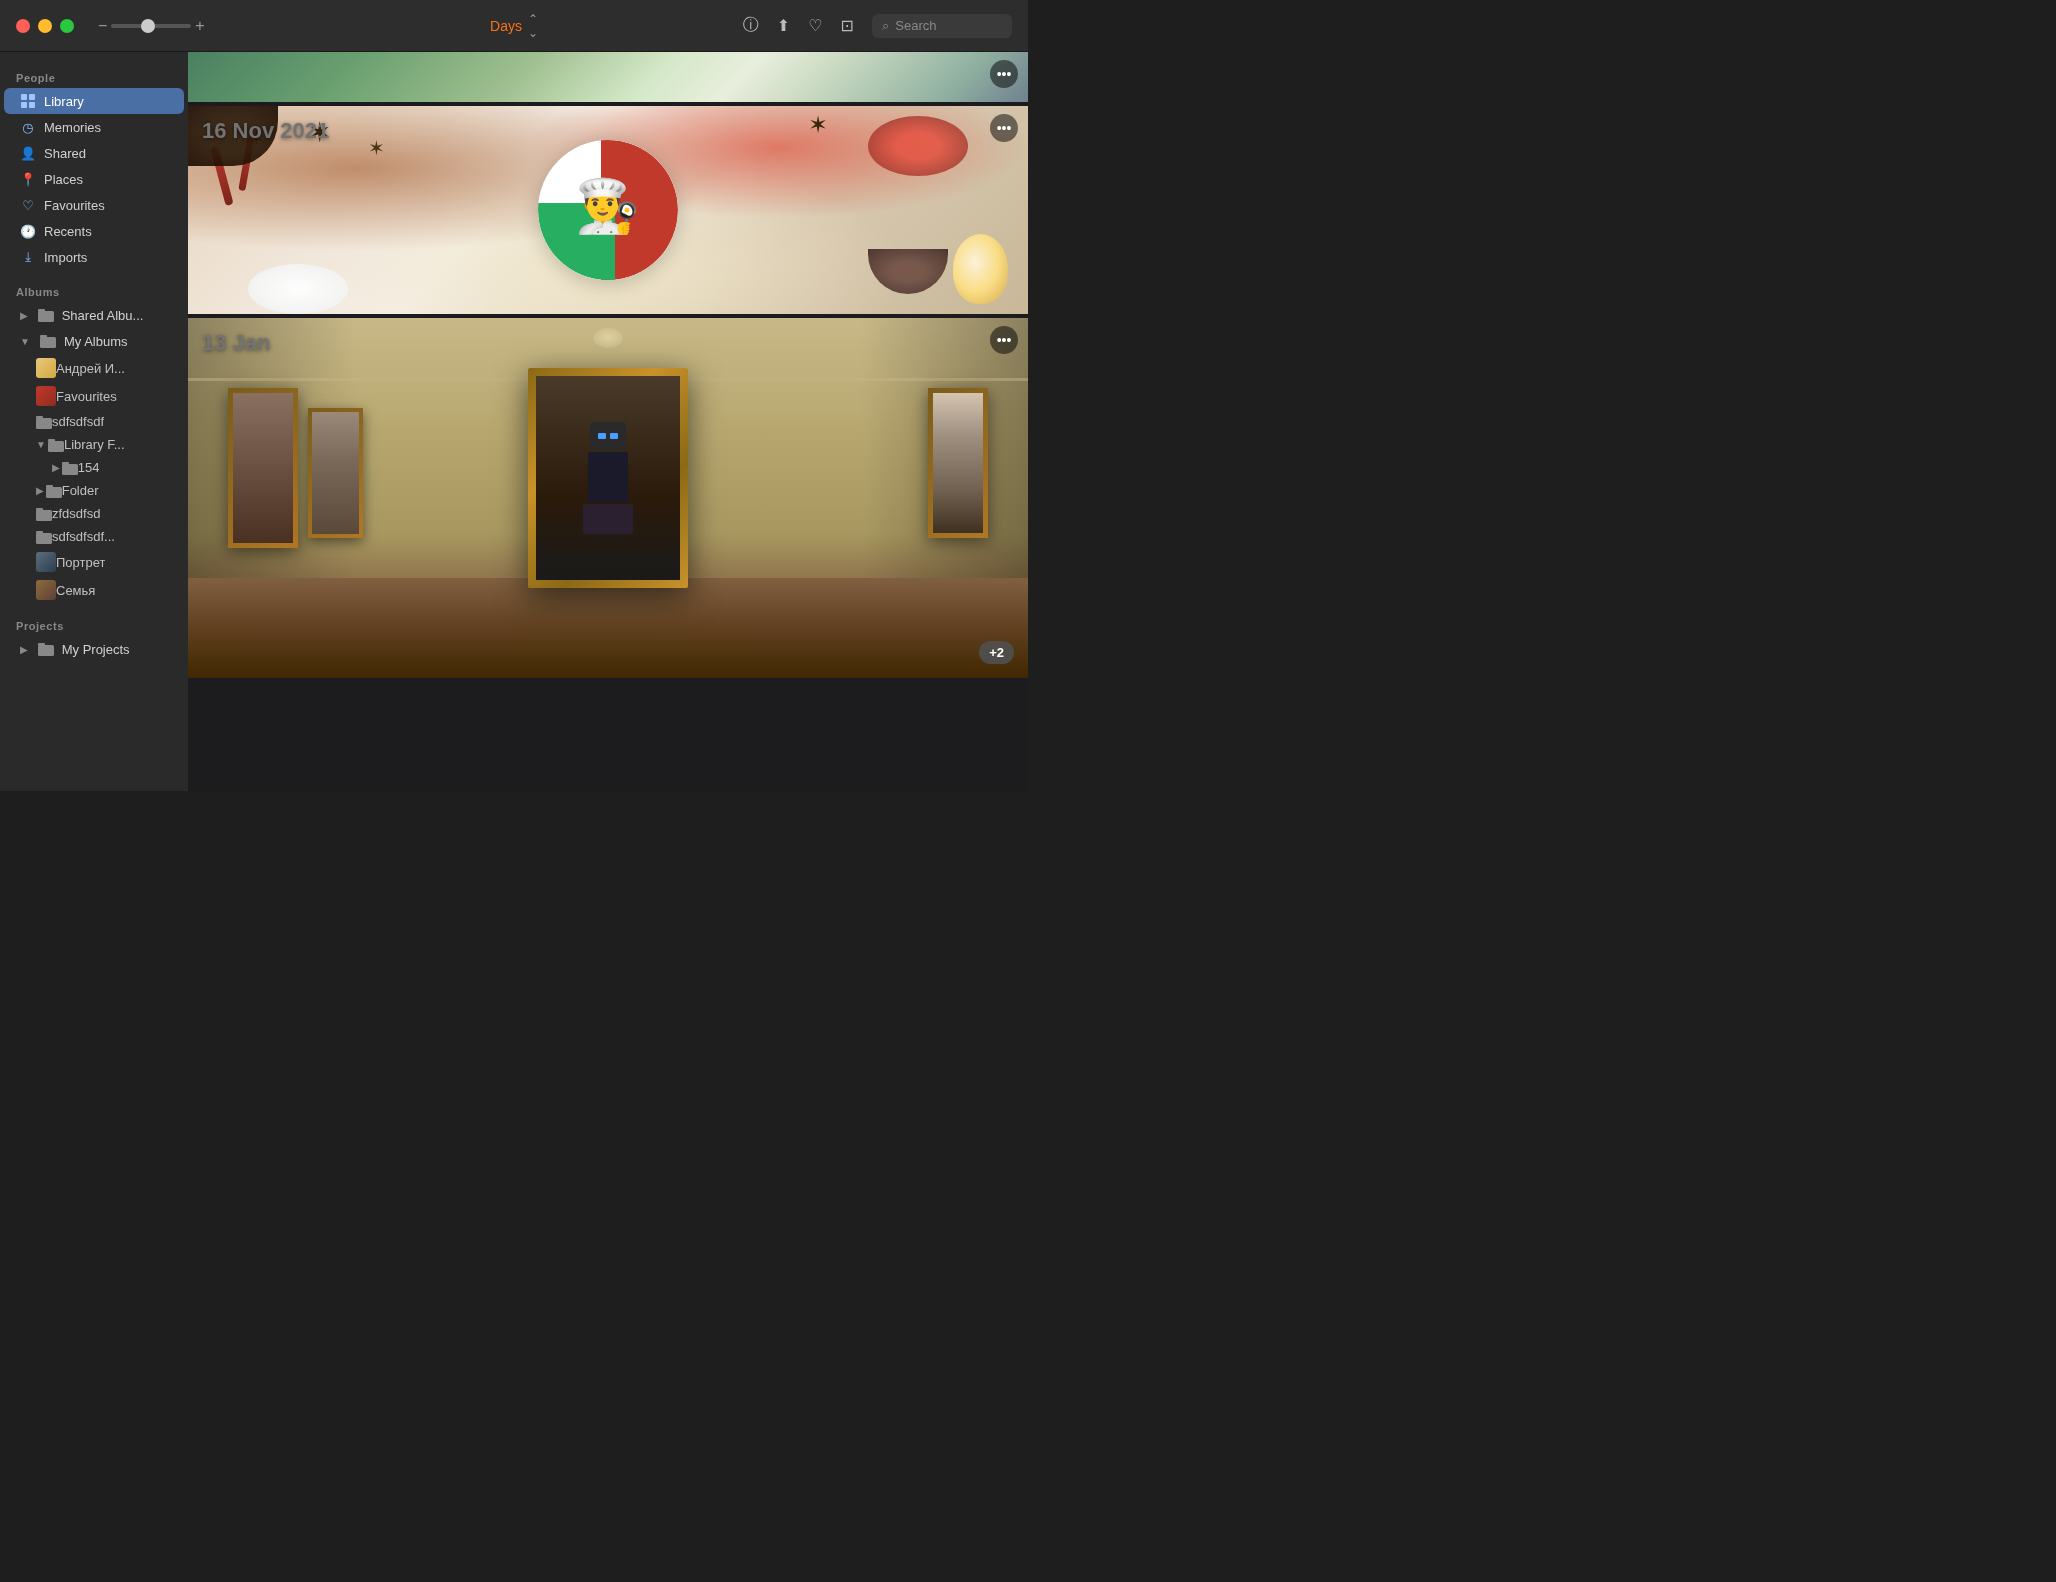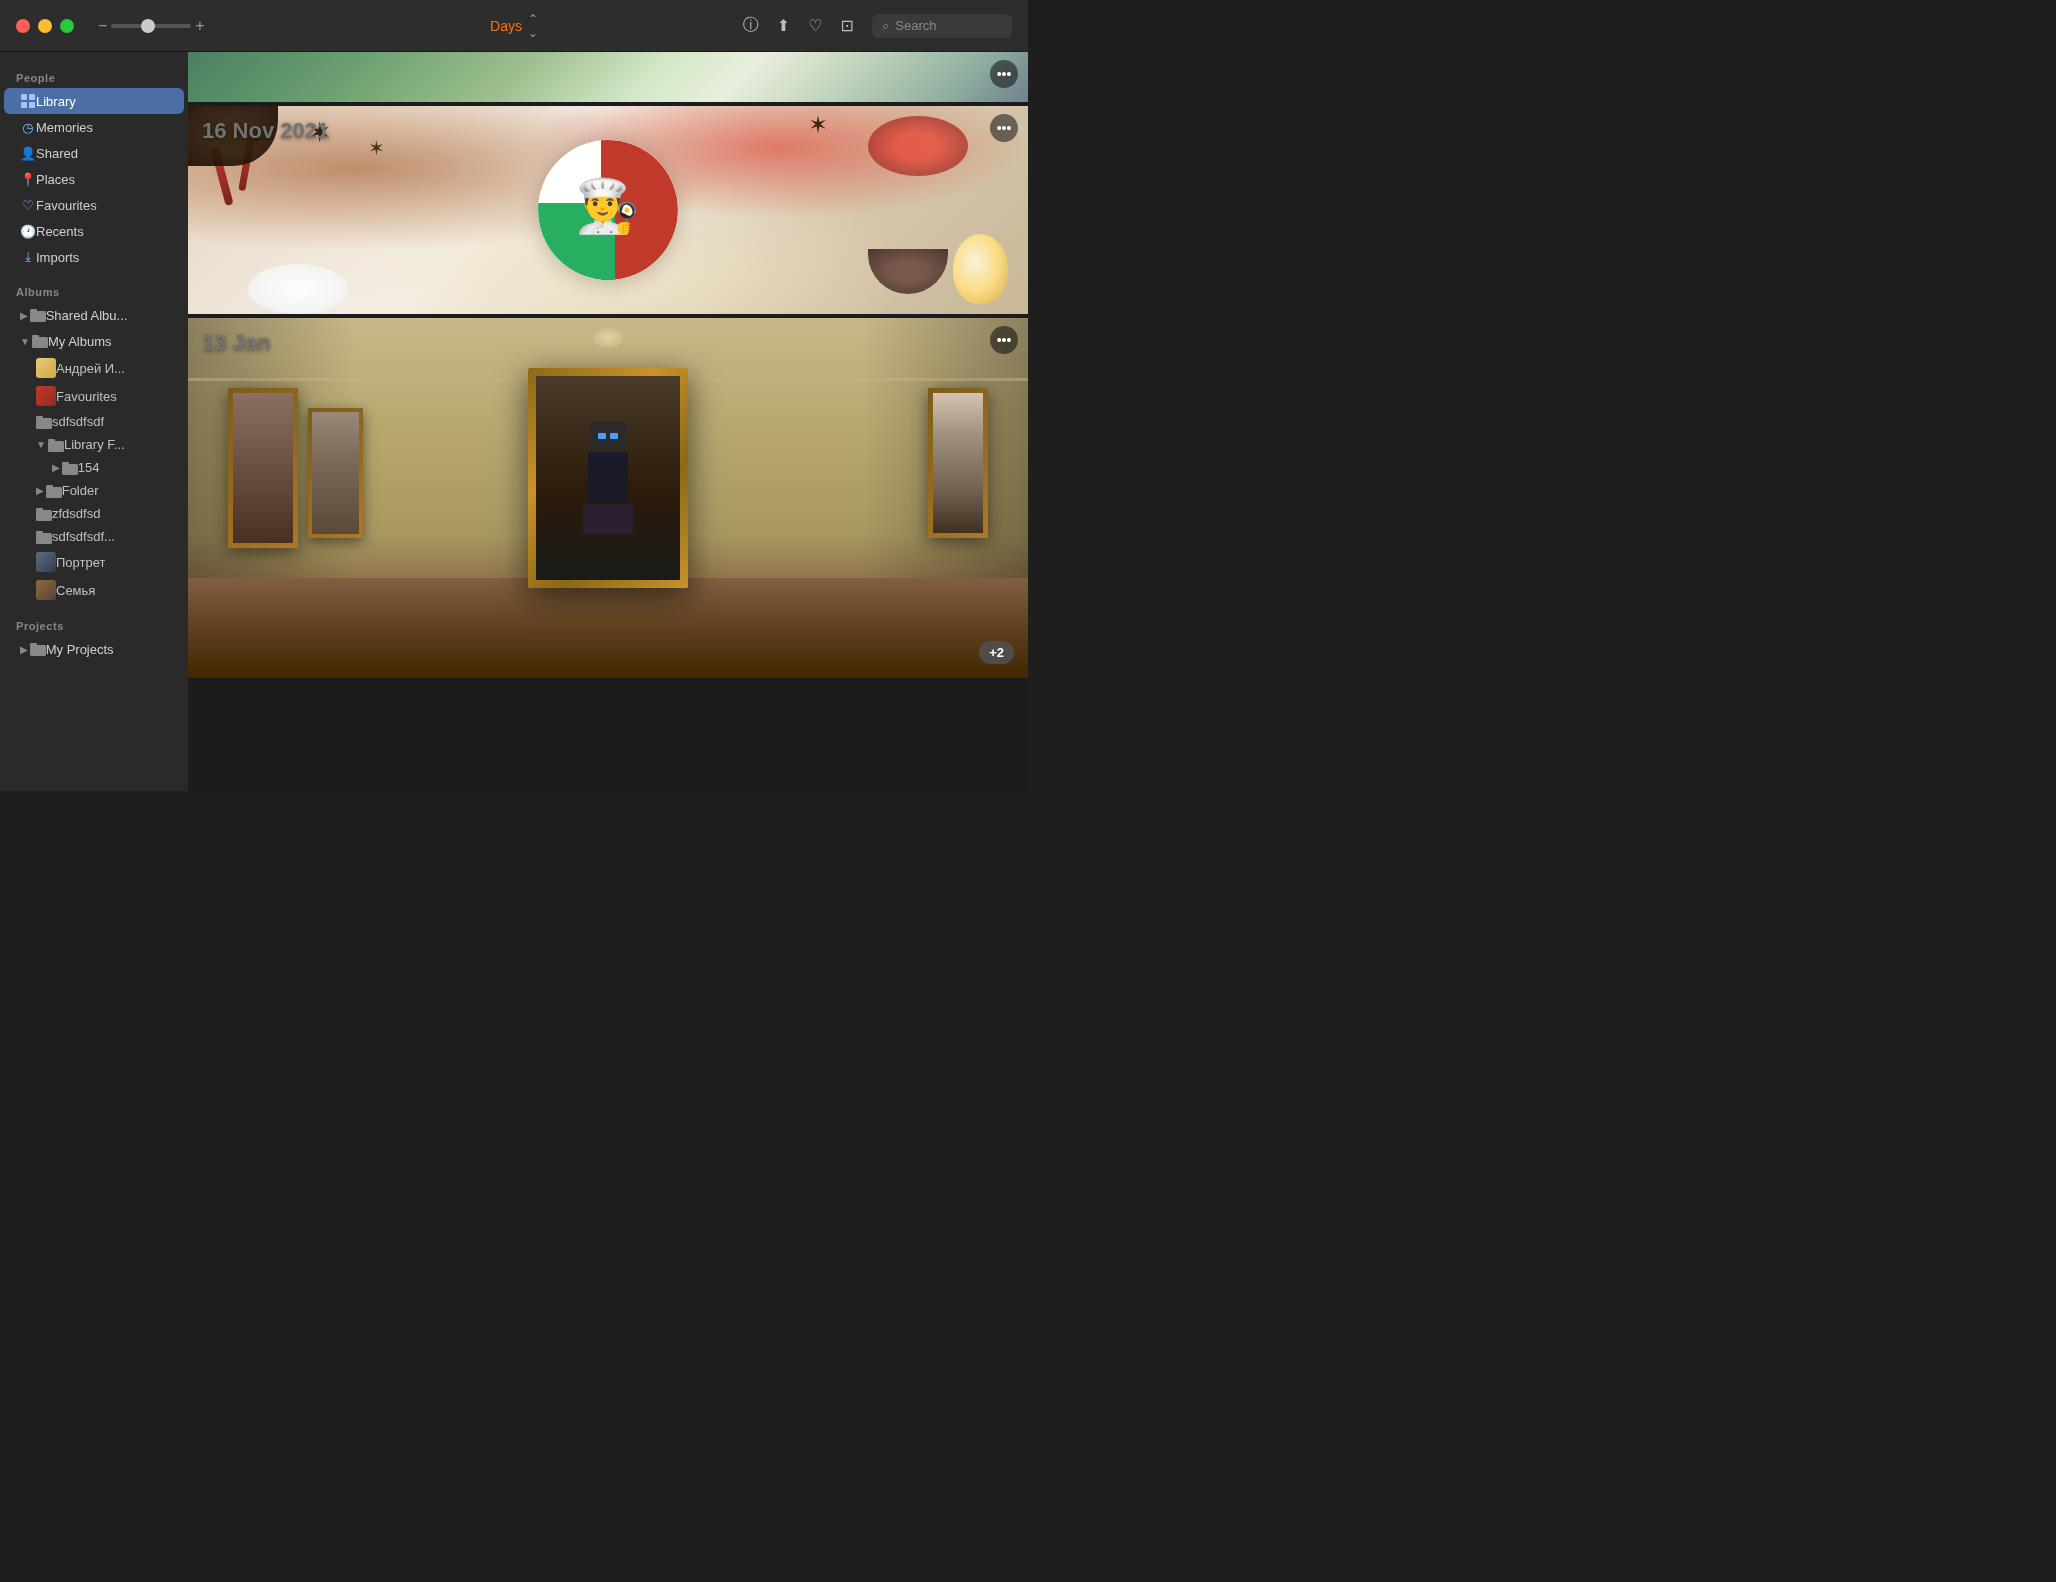--- a/index.html
+++ b/index.html
@@ -138,21 +138,21 @@
       font-size: 11px;
       font-weight: 600;
       padding: 8px 16px 4px;
       letter-spacing: 0.05em;
     }
 
     .sidebar-item {
       display: flex;
       align-items: center;
       padding: 5px 12px 5px 16px;
-      gap: 0;
+      gap: 8px;
       cursor: pointer;
       border-radius: 6px;
       margin: 0 4px;
       color: #d0d0d0;
       font-size: 13px;
     }
     .sidebar-item.active { background: #4a6fa5; color: #fff; }
 
     .sidebar-item-icon {
       width: 16px;

